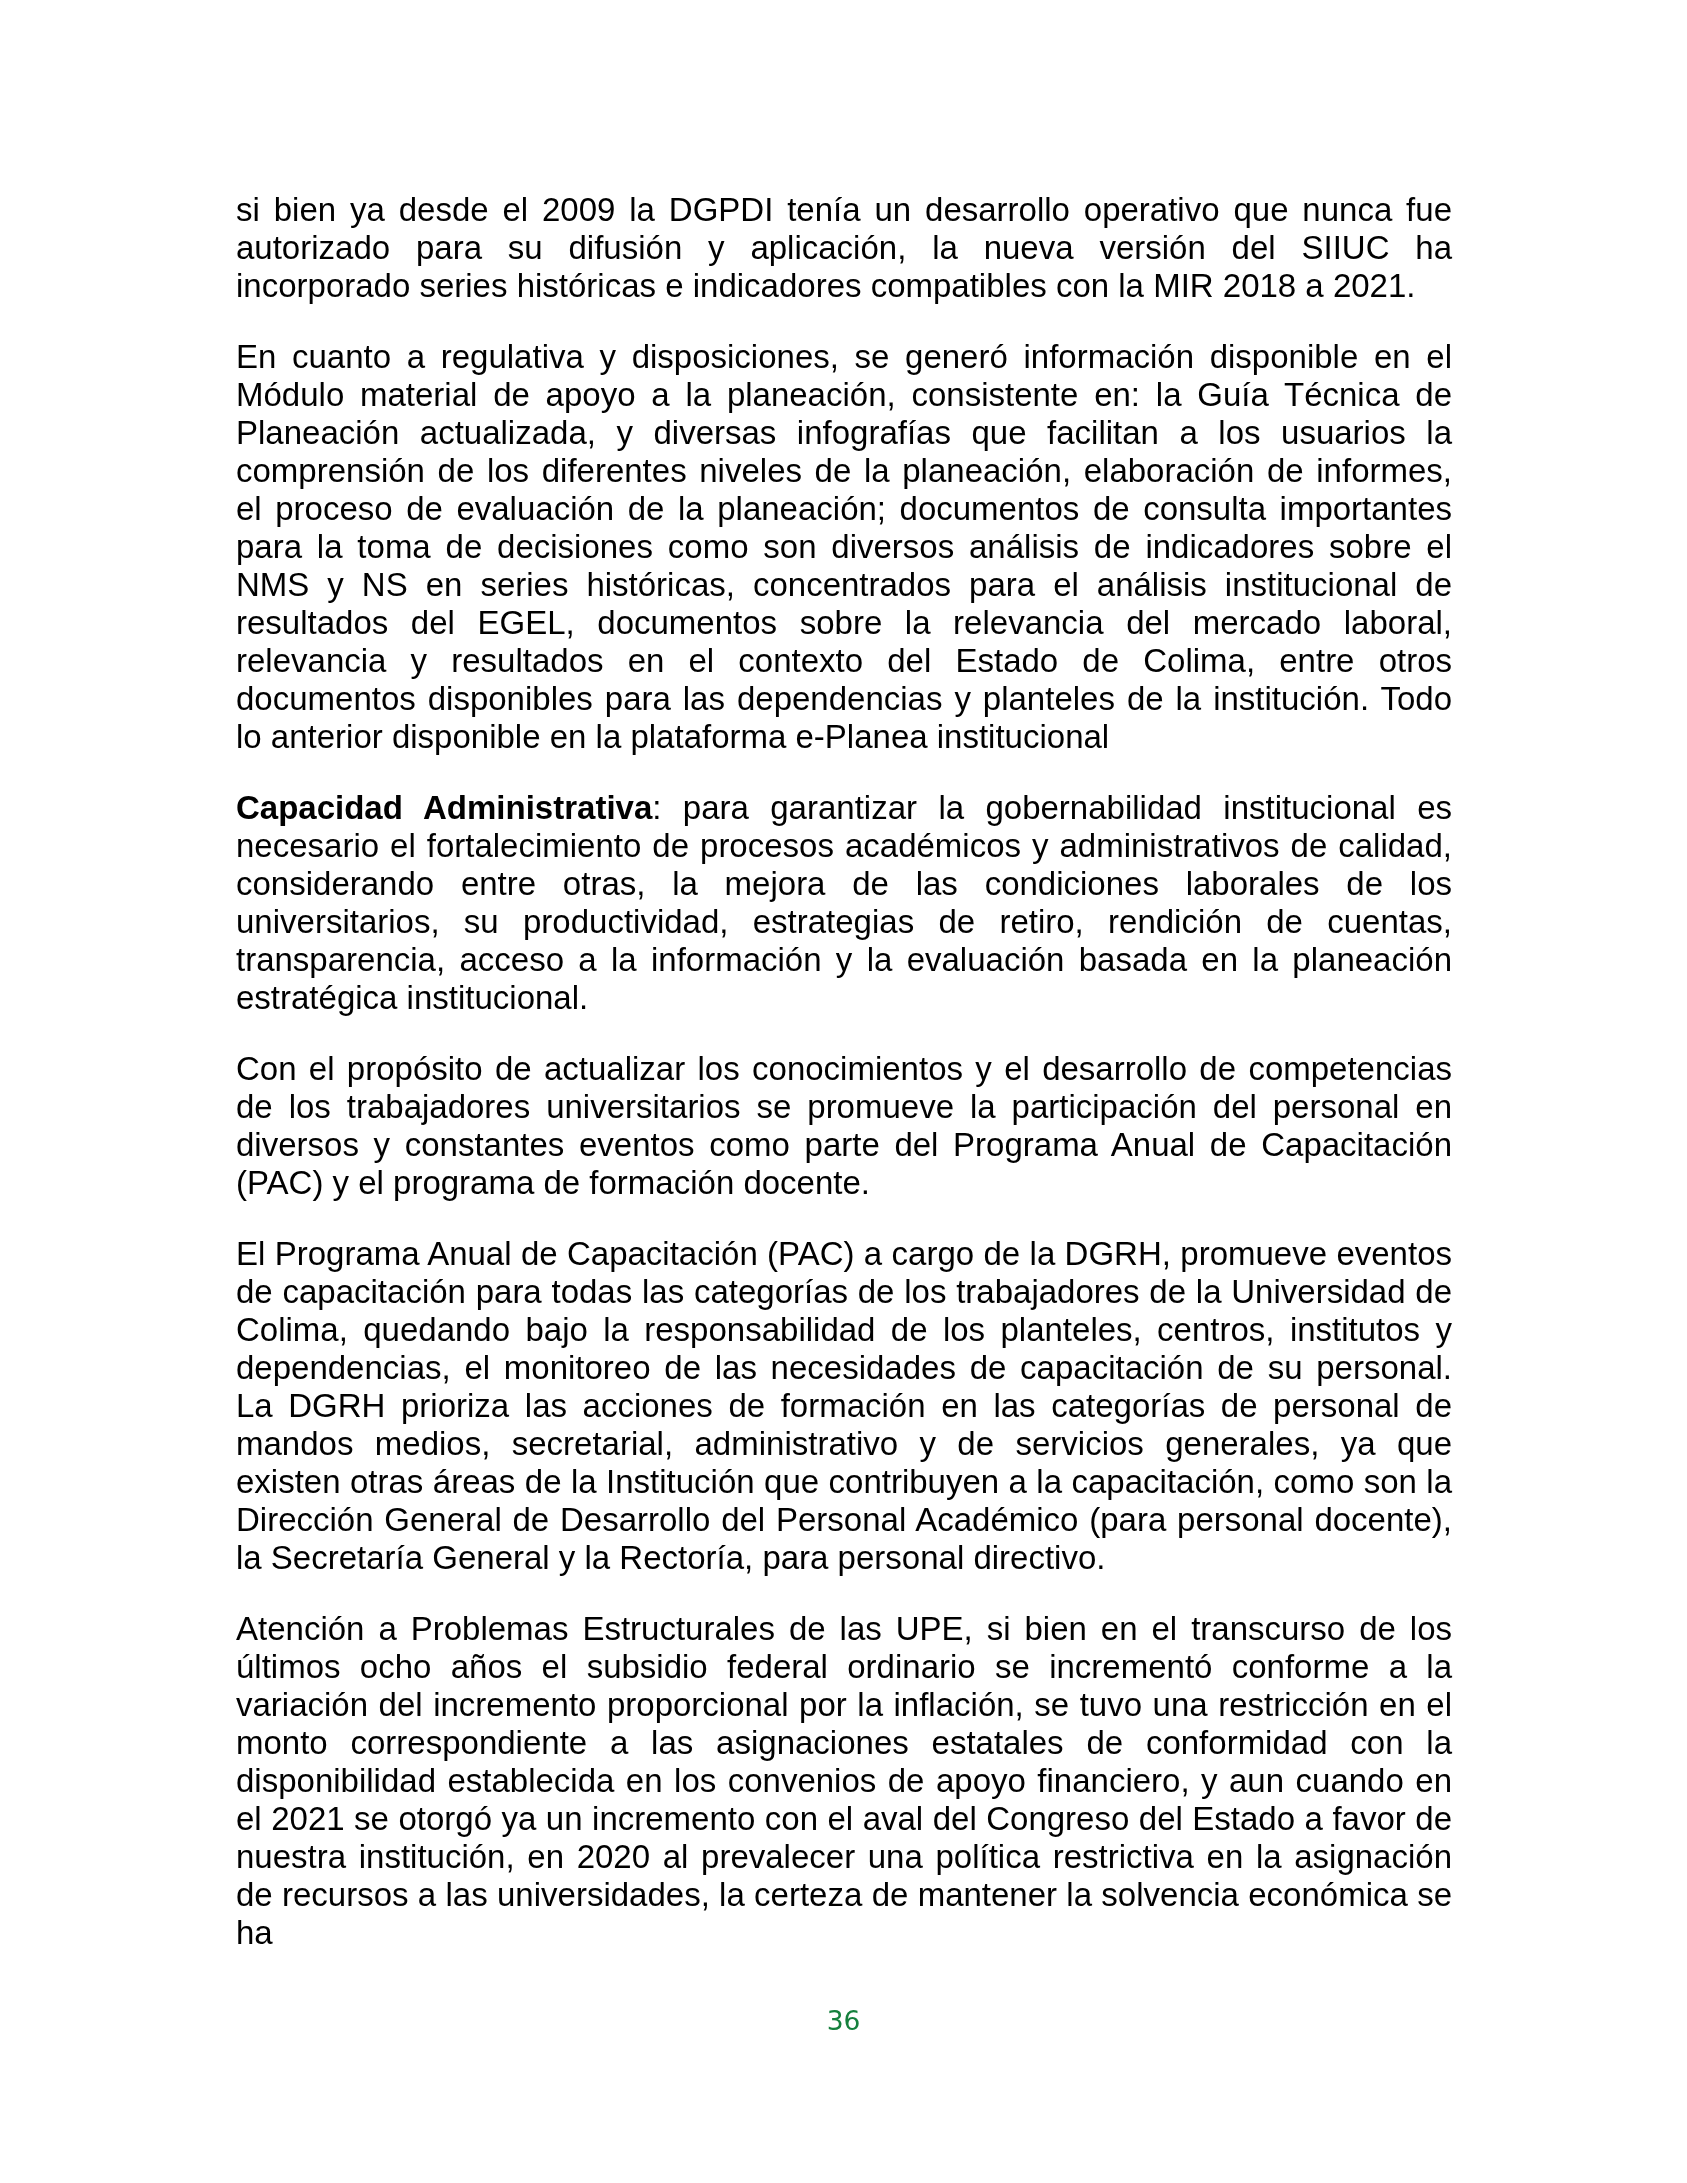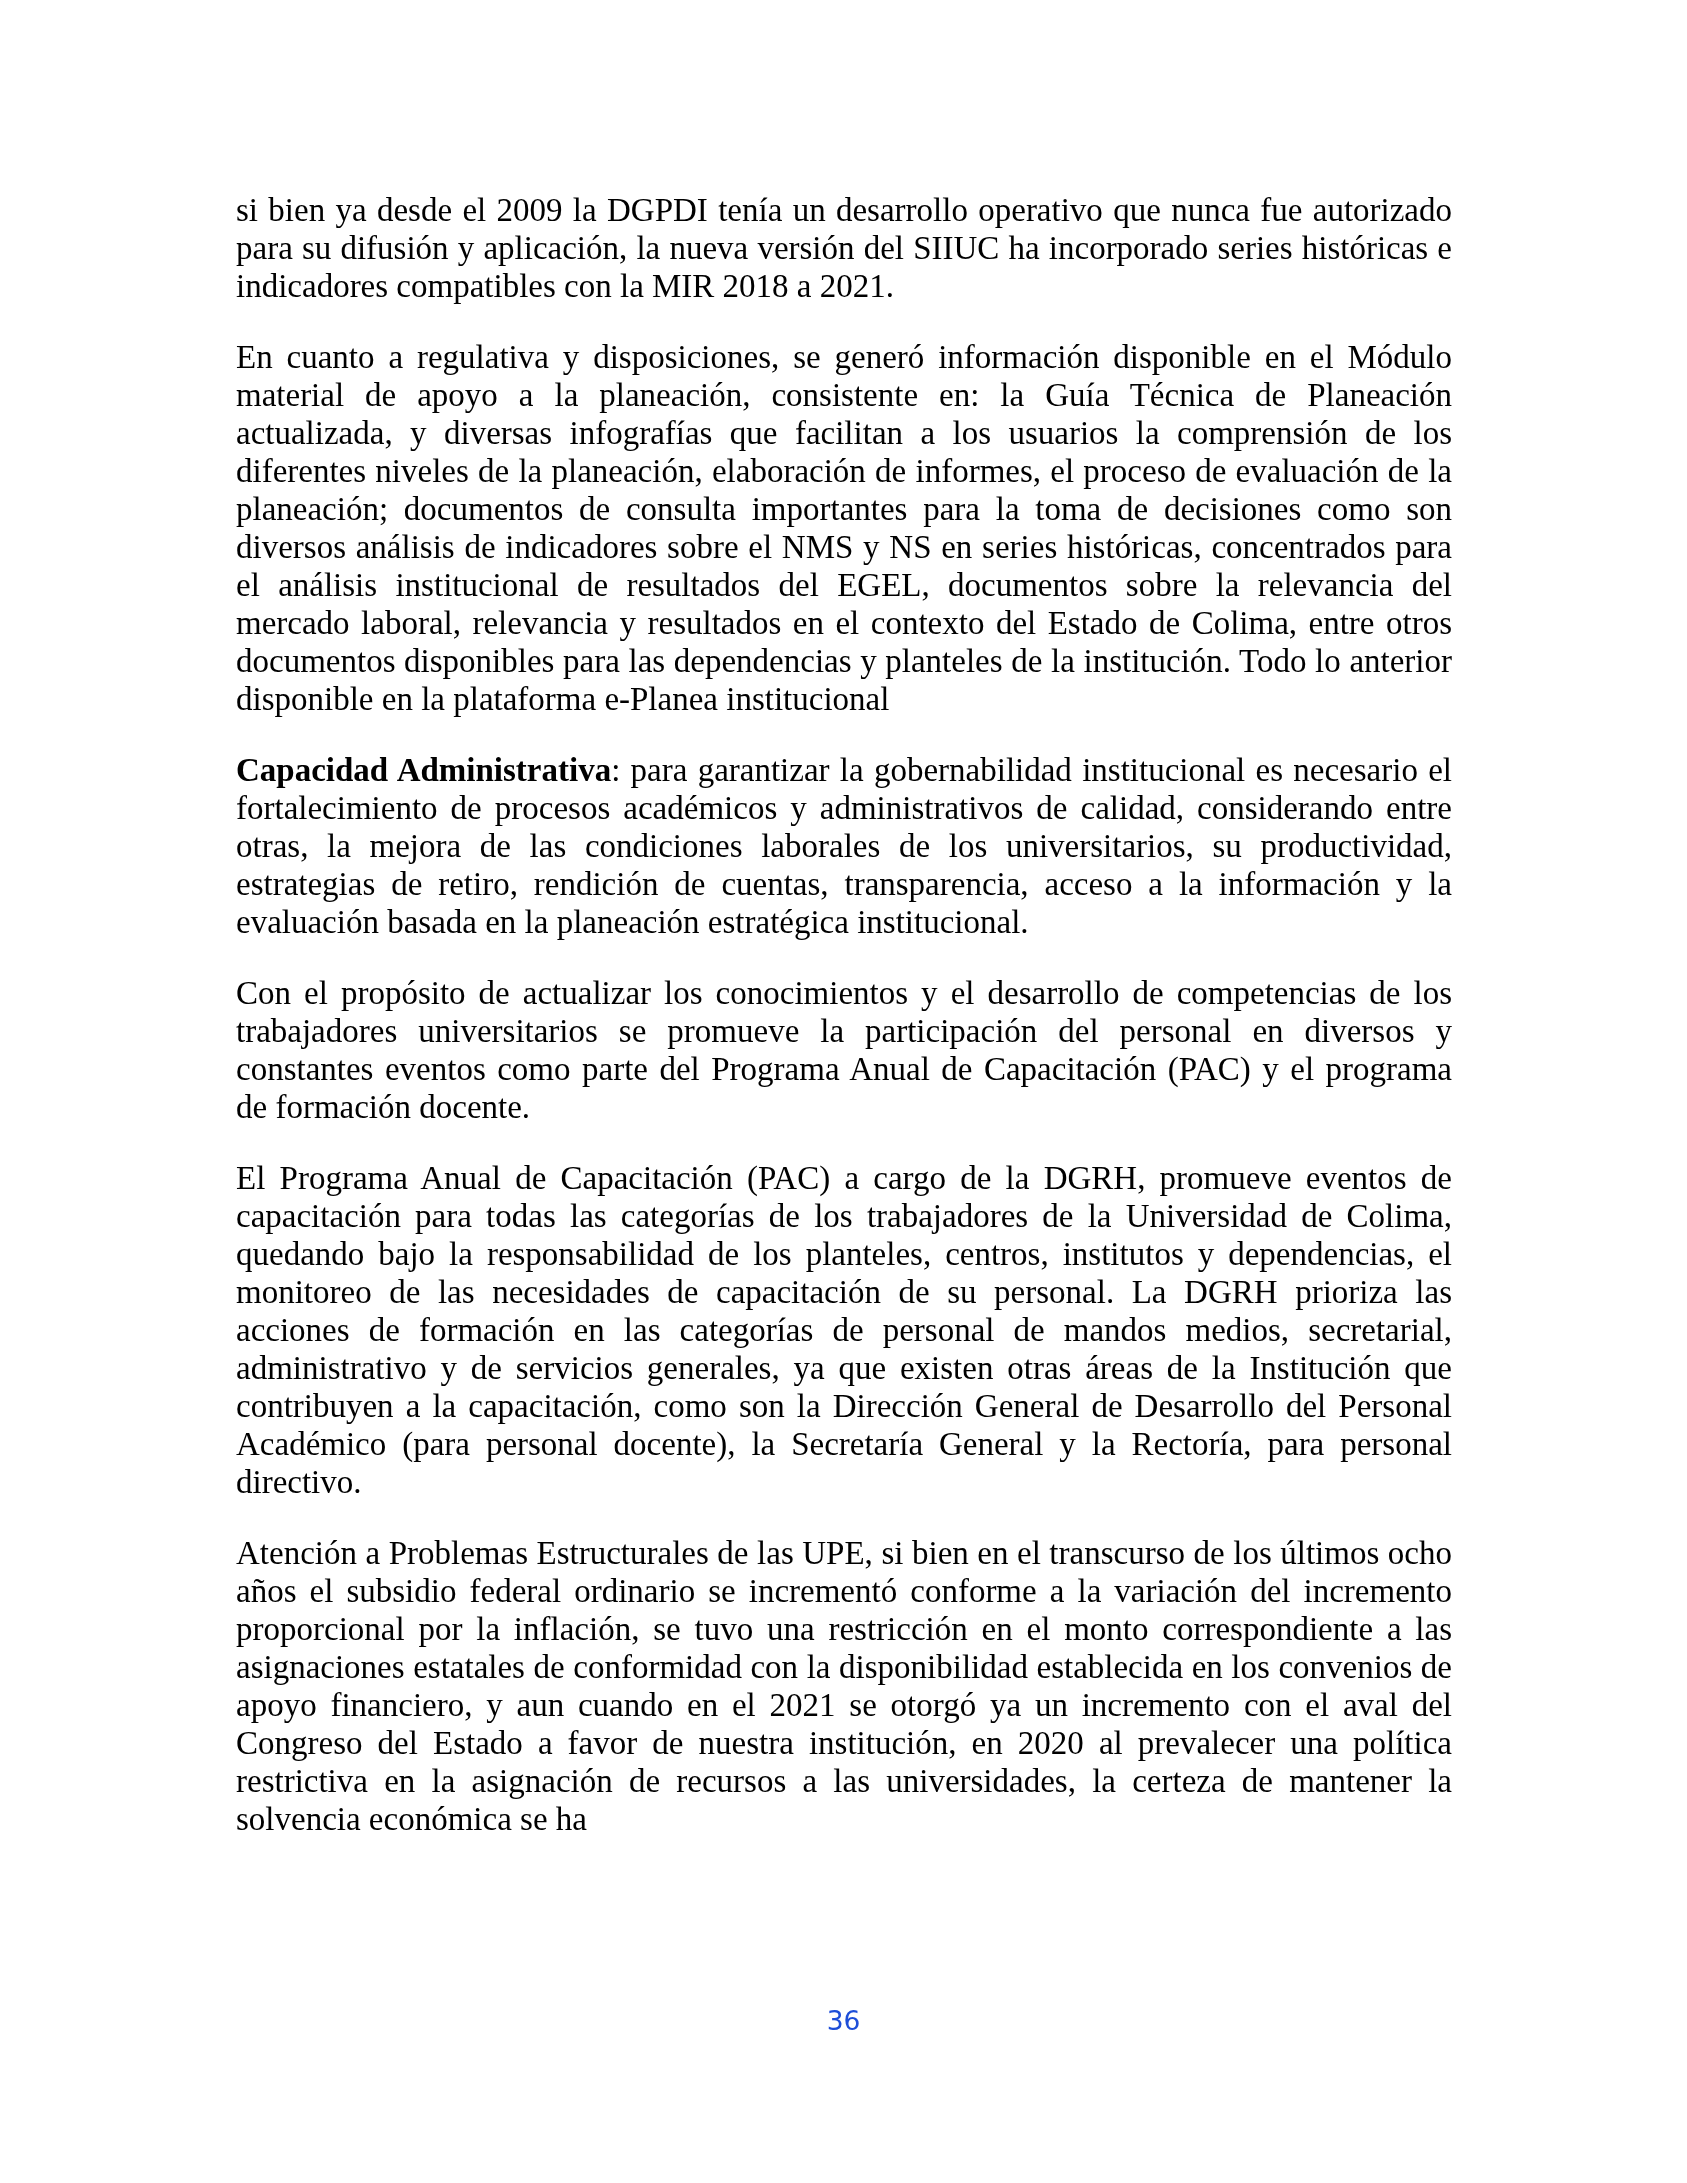--- a/index.html
+++ b/index.html
@@ -12,42 +12,42 @@
     height: 2183px;
     position: relative;
     overflow: hidden;
     color: #000000;
   }
   .page {
     position: absolute;
     left: 236px;
     top: 191px;
     width: 1216px;
-    font-family: Liberation Serif, serif;
+    font-family: Liberation Sans, sans-serif;
     font-size: 33px;
     line-height: 38px;
   }
   .para {
     margin: 0 0 33px 0;
     text-align: justify;
     text-align-last: left;
   }
   .bold {
     font-weight: bold;
   }
   .page-number {
     position: absolute;
     left: 0;
     width: 1687px;
     top: 2005px;
     text-align: center;
     font-family: "DejaVu Sans", sans-serif;
     font-size: 26.5px;
     line-height: 32px;
-    color: #1d4ed8;
+    color: #15803d;
   }
 </style>
 </head>
 <body>
 
 <div class="page">
   <p class="para">si bien ya desde el 2009 la DGPDI tenía un desarrollo operativo que nunca fue autorizado para su difusión y aplicación, la nueva versión del SIIUC ha incorporado series históricas e indicadores compatibles con la MIR 2018 a 2021.</p>
   <p class="para">En cuanto a regulativa y disposiciones, se generó información disponible en el Módulo material de apoyo a la planeación, consistente en: la Guía Técnica de Planeación actualizada, y diversas infografías que facilitan a los usuarios la comprensión de los diferentes niveles de la planeación, elaboración de informes,  el proceso de evaluación de la planeación; documentos de consulta importantes para la toma de decisiones como son diversos análisis de indicadores sobre el NMS y NS en series históricas, concentrados para el análisis institucional de resultados del EGEL, documentos sobre la relevancia del mercado laboral, relevancia y resultados en el contexto del Estado de Colima, entre otros documentos disponibles para las dependencias y planteles de la institución. Todo lo anterior disponible en la plataforma e-Planea institucional</p>
   <p class="para"><span class="bold">Capacidad Administrativa</span><span>: para garantizar la gobernabilidad institucional es necesario el fortalecimiento de procesos académicos y administrativos de calidad, considerando entre otras, la mejora de las condiciones laborales de los universitarios, su productividad, estrategias de retiro, rendición de cuentas, transparencia, acceso a la información y la evaluación basada en la planeación estratégica institucional.</span></p>
   <p class="para">Con el propósito de actualizar los conocimientos y el desarrollo de competencias de los trabajadores universitarios se promueve la participación del personal en diversos y constantes eventos como parte del Programa Anual de Capacitación (PAC) y el programa de formación docente.</p>

